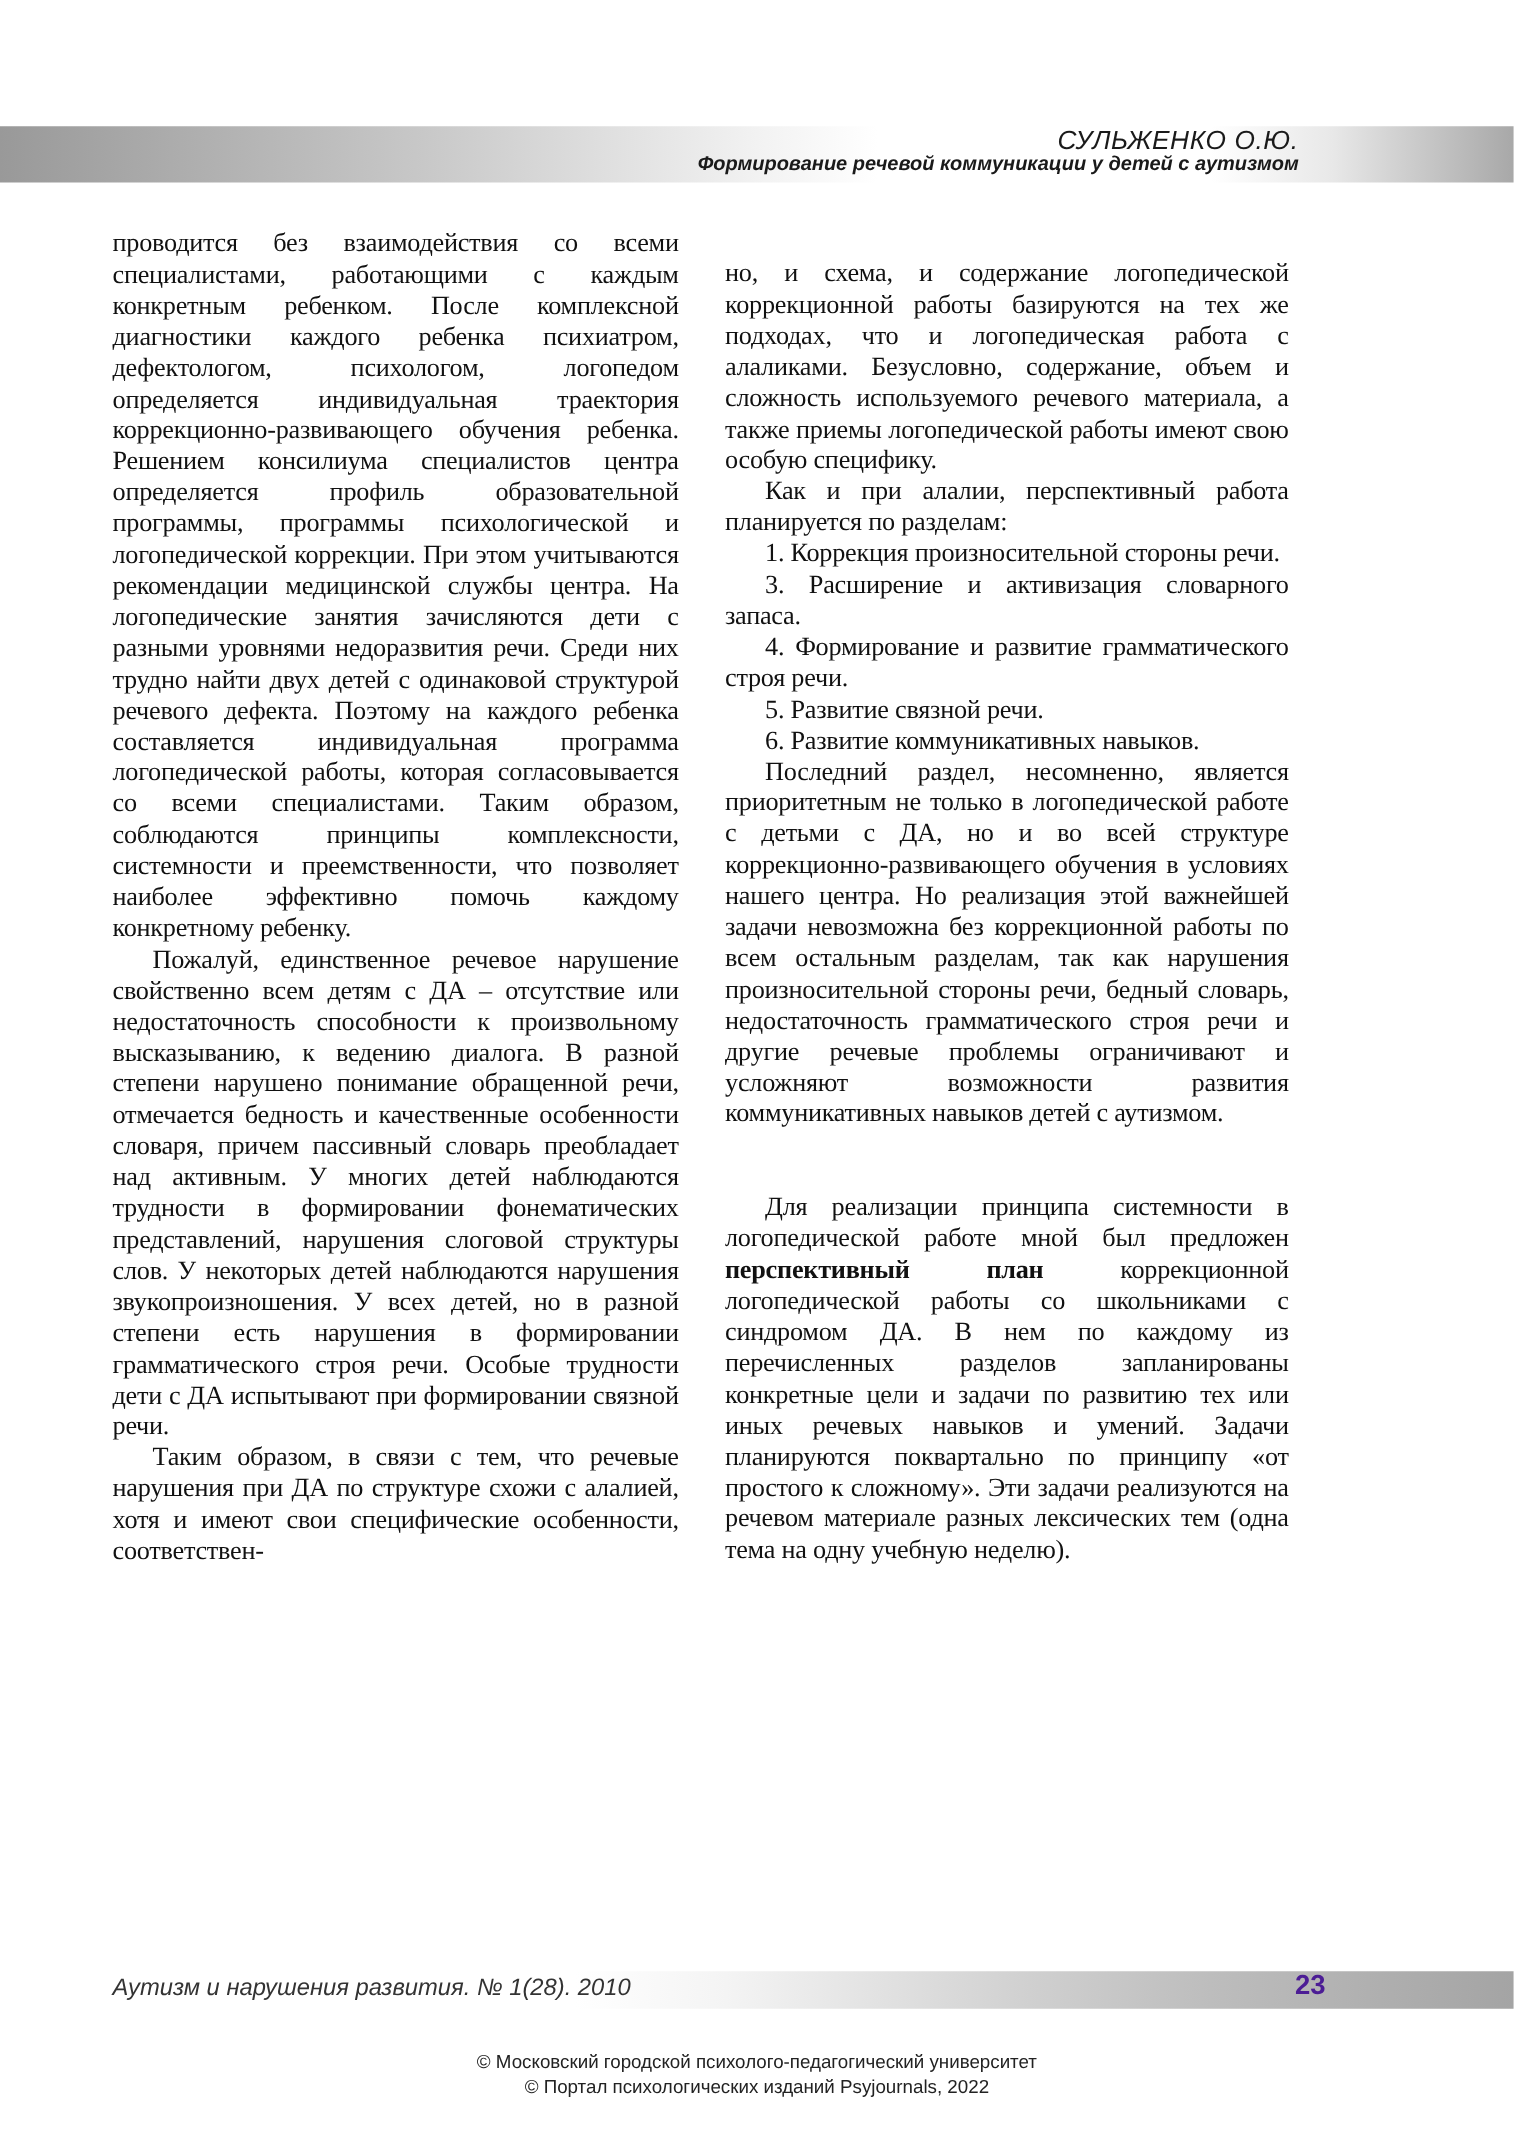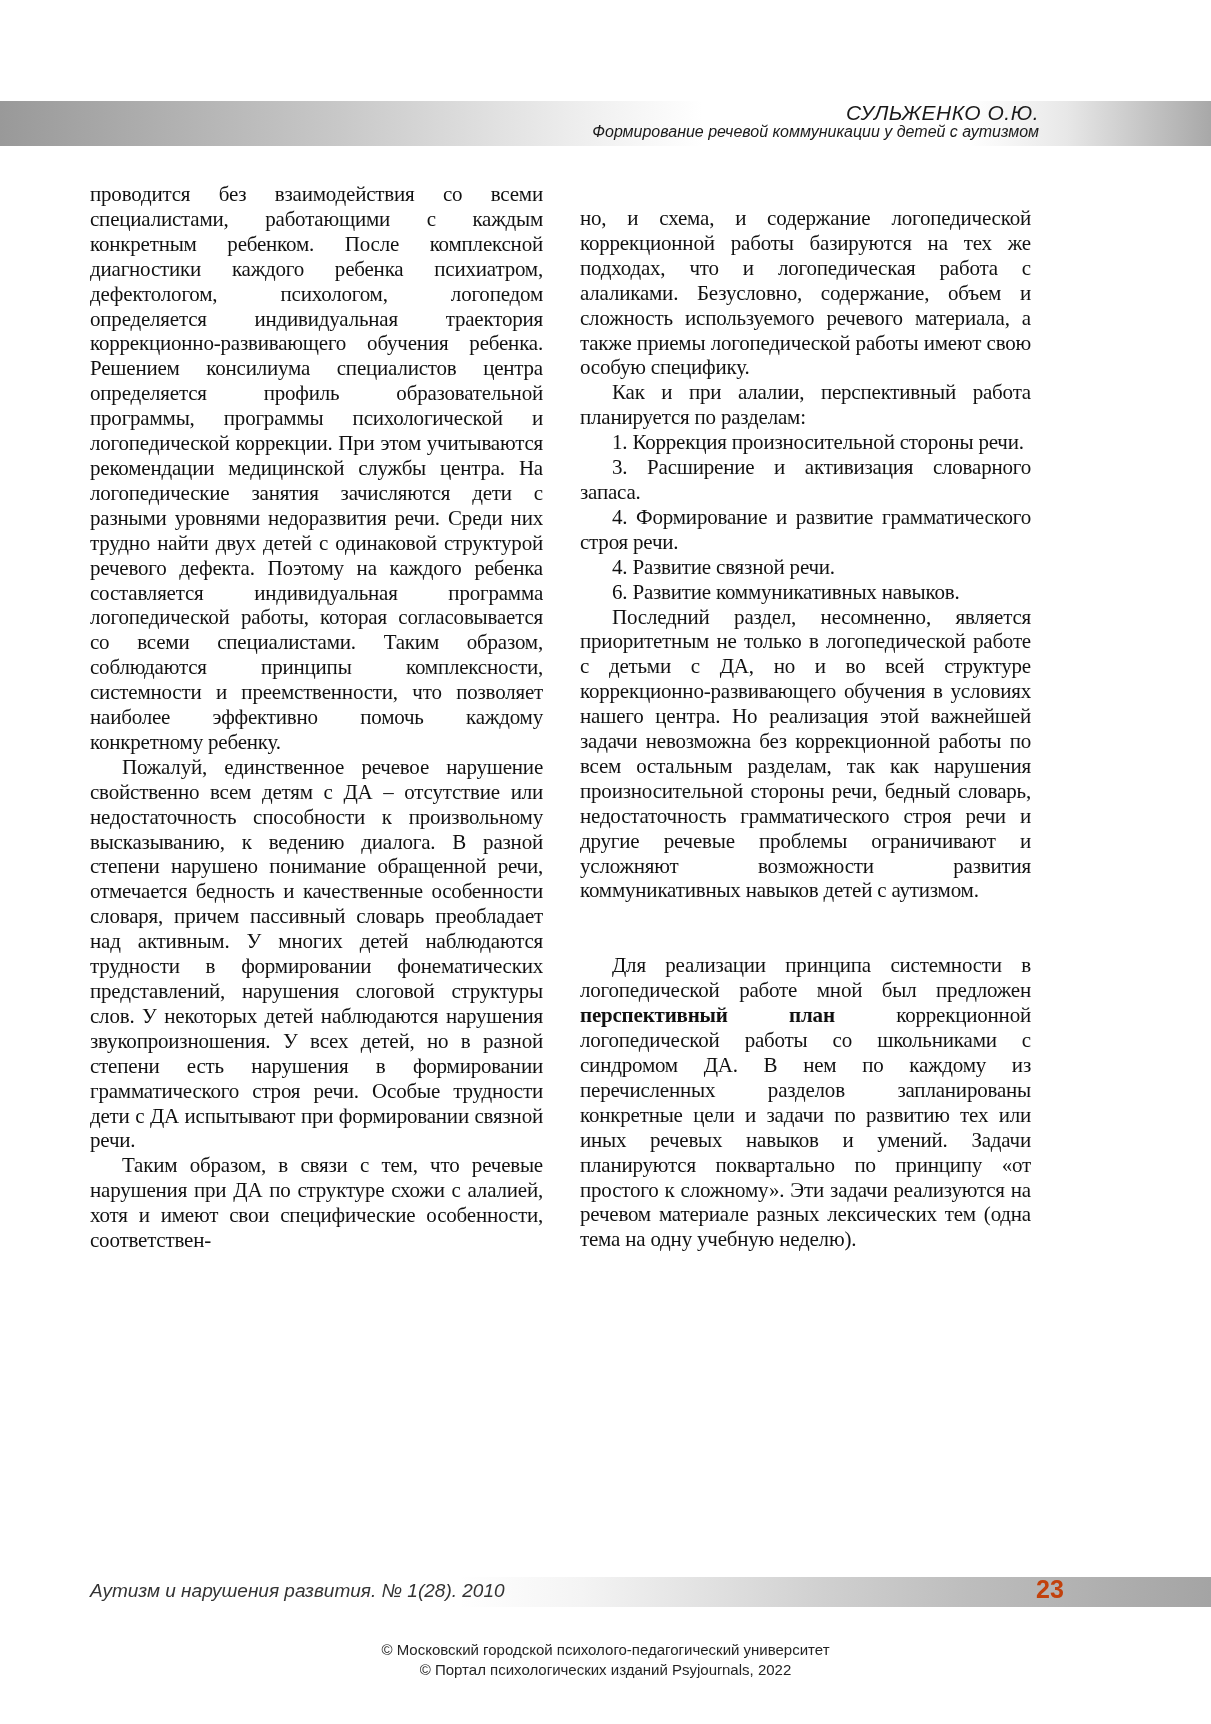--- a/index.html
+++ b/index.html
@@ -9,21 +9,21 @@
   .header-band {
     position: absolute; left: 0; top: 101px; width: 1211px; height: 45px;
     background: linear-gradient(to right, #999999 0%, #c8c8c8 28%, #f2f2f2 50%, #ffffff 58%, #ffffff 80%, #e8e8e8 88%, #a8a8a8 100%);
   }
   .header-text {
     position: absolute; right: 172px; top: 103px; text-align: right;
     font-family: "Liberation Sans", "DejaVu Sans", sans-serif; font-style: italic;
     color: #1a1a1a; line-height: 19px;
   }
   .header-author { font-size: 21px; letter-spacing: 0.5px; }
-  .header-title { font-size: 16px; }
+  .header-title { font-size: 16px; font-weight: bold; }
 
   .col {
     position: absolute; top: 182px; font-size: 21px; line-height: 24.9px;
     text-align: justify; letter-spacing: -0.2px;
   }
   .col-left { left: 90px; width: 453px; }
   .col-right { left: 580px; width: 451px; margin-top: 24px; }
   .col p { margin: 0; }
   .indent { text-indent: 32px; }
   .gap { height: 50px; }
@@ -32,21 +32,21 @@
   .footer-band {
     position: absolute; left: 0; top: 1577px; width: 1211px; height: 30px;
     background: linear-gradient(to right, #ffffff 0%, #ffffff 38%, #f4f4f4 48%, #d0d0d0 68%, #bdbdbd 80%, #a4a4a4 100%);
   }
   .footer-journal {
     position: absolute; left: 90px; top: 1580px;
     font-family: "Liberation Sans", "DejaVu Sans", sans-serif; font-size: 19px; color: #333; font-style: italic;
   }
   .footer-page {
     position: absolute; left: 1036px; top: 1575px;
-    font-family: "Liberation Sans", "DejaVu Sans", sans-serif; font-size: 25px; font-weight: bold; color: #c2410c;
+    font-family: "Liberation Sans", "DejaVu Sans", sans-serif; font-size: 22px; font-weight: bold; color: #4c1d95;
   }
   .copyright {
     position: absolute; left: 0; top: 1640px; width: 1211px; text-align: center;
     font-family: "Liberation Sans", "DejaVu Sans", sans-serif; font-size: 15px; line-height: 20px; color: #222;
   }
 </style>
 </head>
 <body>
 
 <div class="header-band"></div>
@@ -60,21 +60,21 @@
   <p class="indent">Пожалуй, единственное речевое нарушение свойственно всем детям с ДА – отсутствие или недостаточность способности к произвольному высказыванию, к ведению диалога. В разной степени нарушено понимание обращенной речи, отмечается бедность и качественные особенности словаря, причем пассивный словарь преобладает над активным. У многих детей наблюдаются трудности в формировании фонематических представлений, нарушения слоговой структуры слов. У некоторых детей наблюдаются нарушения звукопроизношения. У всех детей, но в разной степени есть нарушения в формировании грамматического строя речи. Особые трудности дети с ДА испытывают при формировании связной речи.</p>
   <p class="indent">Таким образом, в связи с тем, что речевые нарушения при ДА по структуре схожи с алалией, хотя и имеют свои специфические особенности, соответствен-</p>
 </div>
 
 <div class="col col-right">
   <p>но, и схема, и содержание логопедической коррекционной работы базируются на тех же подходах, что и логопедическая работа с алаликами. Безусловно, содержание, объем и сложность используемого речевого материала, а также приемы логопедической работы имеют свою особую специфику.</p>
   <p class="indent">Как и при алалии, перспективный работа планируется по разделам:</p>
   <p class="indent">1. Коррекция произносительной стороны речи.</p>
   <p class="indent">3. Расширение и активизация словарного запаса.</p>
   <p class="indent">4. Формирование и развитие грамматического строя речи.</p>
-  <p class="indent">4. Развитие связной речи.</p>
+  <p class="indent">5. Развитие связной речи.</p>
   <p class="indent">6. Развитие коммуникативных навыков.</p>
   <p class="indent">Последний раздел, несомненно, является приоритетным не только в логопедической работе с детьми с ДА, но и во всей структуре коррекционно-развивающего обучения в условиях нашего центра. Но реализация этой важнейшей задачи невозможна без коррекционной работы по всем остальным разделам, так как нарушения произносительной стороны речи, бедный словарь, недостаточность грамматического строя речи и другие речевые проблемы ограничивают и усложняют возможности развития коммуникативных навыков детей с аутизмом.</p>
   <div class="gap"></div>
   <p class="indent"><span>Для реализации принципа системности в логопедической работе мной был предложен </span><b>перспективный план</b><span> коррекционной логопедической работы со школьниками с синдромом ДА. В нем по каждому из перечисленных разделов запланированы конкретные цели и задачи по развитию тех или иных речевых навыков и умений. Задачи планируются поквартально по принципу «от простого к сложному». Эти задачи реализуются на речевом материале разных лексических тем (одна тема на одну учебную неделю).</span></p>
 </div>
 
 <div class="footer-band"></div>
 <div class="footer-journal">Аутизм и нарушения развития. № 1(28). 2010</div>
 <div class="footer-page">23</div>
 

